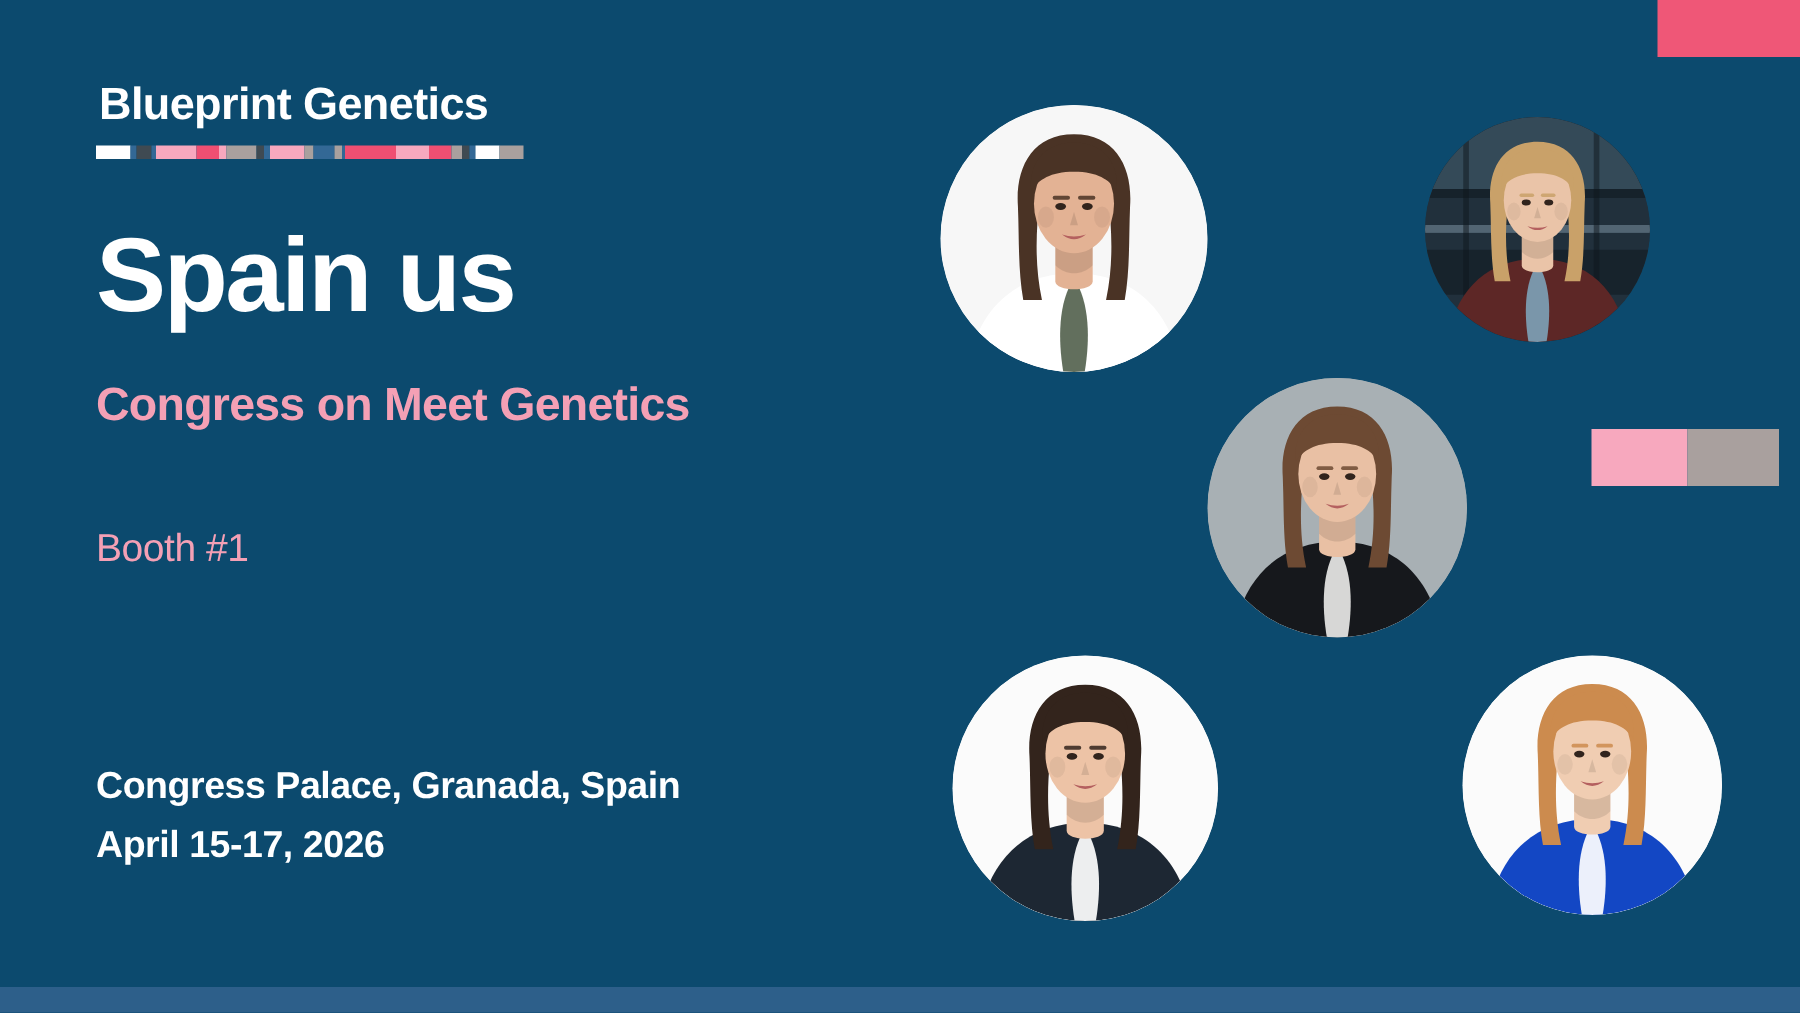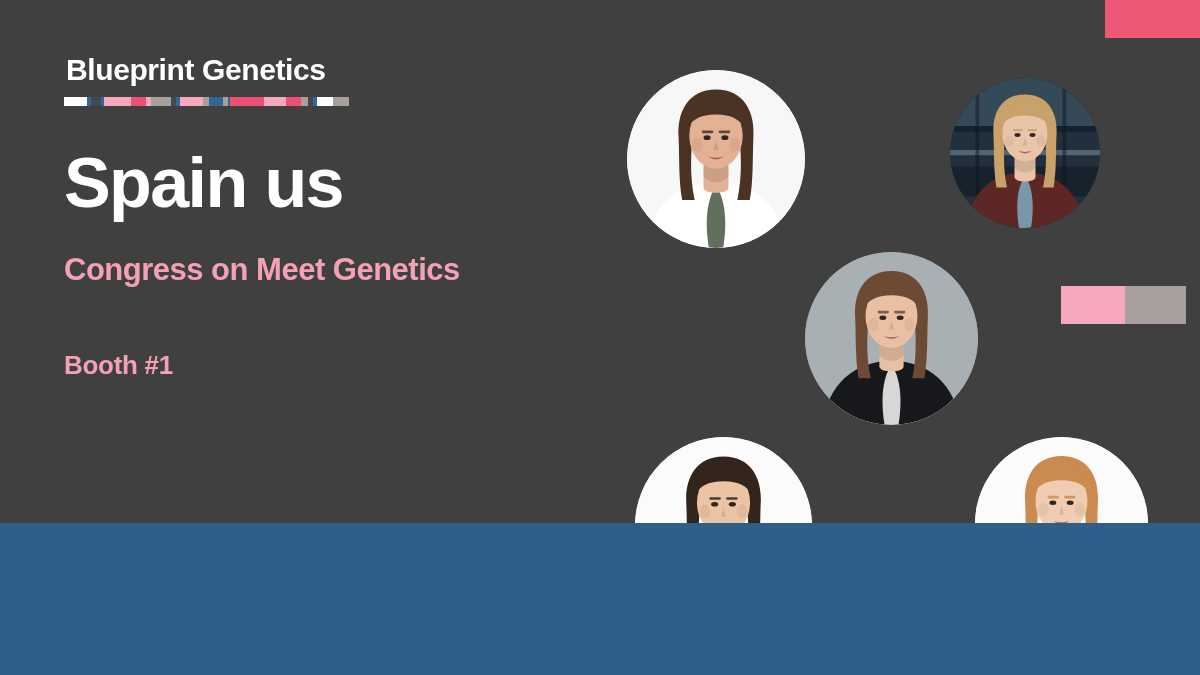--- a/index.html
+++ b/index.html
@@ -6,22 +6,22 @@
     margin: 0;
     padding: 0;
     background: #2d5f8a;
   }
   body {
     font-family: "Liberation Sans", sans-serif;
   }
   #poster {
     position: relative;
     width: 1200px;
-    height: 523px;
-    background: #404040;
+    height: 658px;
+    background: #0c4a6e;
     overflow: hidden;
   }
 
   
   .deco-top-right {
     position: absolute;
     left: 1105px;
     top: 0;
     width: 95px;
     height: 38px;
@@ -94,21 +94,21 @@
     line-height: 1.32;
   }
   .subheadline .line { display: block; white-space: nowrap; }
 
   .booth {
     position: absolute;
     left: 64px;
     top: 350px;
     color: #f4a0b5;
     font-size: 26px;
-    font-weight: 700;
+    font-weight: 400;
     letter-spacing: -0.3px;
     line-height: 1.2;
     white-space: nowrap;
   }
 
   
   .venue {
     position: absolute;
     left: 64px;
     top: 505px;
@@ -168,20 +168,24 @@
       </div>
   </div>
 
   <div class="headline">Spain us</div>
 
   <div class="subheadline">
     <span class="line">Congress on Meet Genetics</span>
   </div>
   <div class="booth">Booth #1</div>
 
+  <div class="venue">
+    <span class="line">Congress Palace, Granada, Spain</span>
+    <span class="line">April 15-17, 2026</span>
+  </div>
 
   <div id="portrait-layer">
       <div class="portrait" title="Smiling man with short dark hair and beard wearing a white lab coat" style="left: 627px; top: 70px; width: 178px; height: 178px; background: rgb(247, 247, 247);">
 <svg viewBox="0 0 200 200" preserveAspectRatio="xMidYMid slice" aria-hidden="true">
   <defs>
     <clipPath id="cp-portrait-man-lab-coat">
               <circle cx="100" cy="100" r="100"></circle>
             </clipPath>
     <linearGradient id="bgg-portrait-man-lab-coat" x1="0" y1="0" x2="0" y2="1">
       <stop offset="0%" stop-color="#f7f7f7"></stop>

